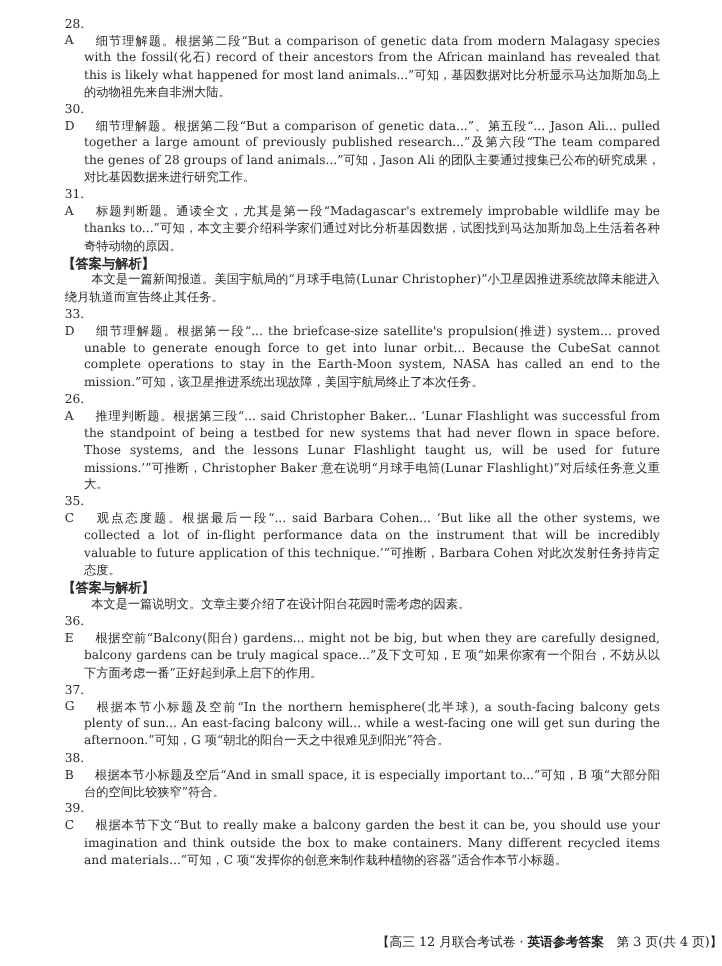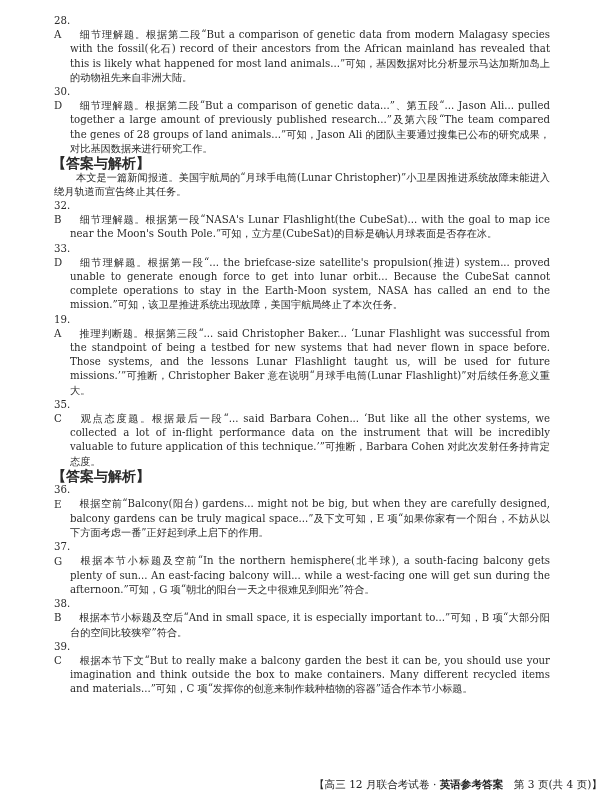--- a/index.html
+++ b/index.html
@@ -10,53 +10,54 @@
   }
   .page { position: absolute; left: 54px; top: 14px; width: 496px; }
   .item {
     font-size: 10.2px; line-height: 14.2px;
     text-align: justify; text-align-last: left;
     padding-left: 16px; text-indent: -16px;
     margin: 0;
   }
   .item .num { display: inline-block; width: 25px; text-indent: 0; }
   .heading {
-    font-size: 14px; line-height: 14.6px; font-weight: bold; margin: 0 0 0 -2px;
+    font-size: 11px; line-height: 14.6px; font-weight: bold; margin: 0 0 0 -2px;
   }
   .intro {
     font-size: 10.2px; line-height: 14.2px; text-indent: 22px; margin: 0;
     text-align: justify; text-align-last: left;
   }
   .footer {
     position: absolute; top: 778px; left: 0; width: 602px; text-align: right;
     font-size: 10.6px; color: #222;
   }
   .footer b { font-weight: bold; }
 </style>
 </head>
 <body>
 
 <div class="page">
 
   <div>
     <p class="item"><span class="num">28. A</span><span>细节理解题。根据第二段“But a comparison of genetic data from modern Malagasy species with the fossil(化石) record of their ancestors from the African mainland has revealed that this is likely what happened for most land animals...”可知，基因数据对比分析显示马达加斯加岛上的动物祖先来自非洲大陆。</span></p>
     <p class="item"><span class="num">30. D</span><span>细节理解题。根据第二段“But a comparison of genetic data...”、第五段“... Jason Ali... pulled together a large amount of previously published research...”及第六段“The team compared the genes of 28 groups of land animals...”可知，Jason Ali 的团队主要通过搜集已公布的研究成果，对比基因数据来进行研究工作。</span></p>
+    <p class="item"><span class="num">31. A</span><span>标题判断题。通读全文，尤其是第一段“Madagascar's extremely improbable wildlife may be thanks to...”可知，本文主要介绍科学家们通过对比分析基因数据，试图找到马达加斯加岛上生活着各种奇特动物的原因。</span></p>
   </div>
 
   <div>
     <p class="heading">【答案与解析】</p>
     <p class="intro">本文是一篇新闻报道。美国宇航局的“月球手电筒(Lunar Christopher)”小卫星因推进系统故障未能进入绕月轨道而宣告终止其任务。</p>
-    <p class="item"><span class="num">32. B</span><span>细节理解题。根据第一段“NASA's Lunar Flashlight(the CubeSat)... with the goal to map ice near the Moon's South Pole.”可知，立方星(CubeSat)的目标是确认月球表面是否存在冰。</span></p>
     <p class="item"><span class="num">33. D</span><span>细节理解题。根据第一段“... the briefcase-size satellite's propulsion(推进) system... proved unable to generate enough force to get into lunar orbit... Because the CubeSat cannot complete operations to stay in the Earth-Moon system, NASA has called an end to the mission.”可知，该卫星推进系统出现故障，美国宇航局终止了本次任务。</span></p>
-    <p class="item"><span class="num">19. A</span><span>推理判断题。根据第三段“... said Christopher Baker... ‘Lunar Flashlight was successful from the standpoint of being a testbed for new systems that had never flown in space before. Those systems, and the lessons Lunar Flashlight taught us, will be used for future missions.’”可推断，Christopher Baker 意在说明“月球手电筒(Lunar Flashlight)”对后续任务意义重大。</span></p>
+    <p class="item"><span class="num">26. A</span><span>推理判断题。根据第三段“... said Christopher Baker... ‘Lunar Flashlight was successful from the standpoint of being a testbed for new systems that had never flown in space before. Those systems, and the lessons Lunar Flashlight taught us, will be used for future missions.’”可推断，Christopher Baker 意在说明“月球手电筒(Lunar Flashlight)”对后续任务意义重大。</span></p>
     <p class="item"><span class="num">35. C</span><span>观点态度题。根据最后一段“... said Barbara Cohen... ‘But like all the other systems, we collected a lot of in-flight performance data on the instrument that will be incredibly valuable to future application of this technique.’”可推断，Barbara Cohen 对此次发射任务持肯定态度。</span></p>
   </div>
 
   <div>
     <p class="heading">【答案与解析】</p>
+    <p class="intro">本文是一篇说明文。文章主要介绍了在设计阳台花园时需考虑的因素。</p>
     <p class="item"><span class="num">36. E</span><span>根据空前“Balcony(阳台) gardens... might not be big, but when they are carefully designed, balcony gardens can be truly magical space...”及下文可知，E 项“如果你家有一个阳台，不妨从以下方面考虑一番”正好起到承上启下的作用。</span></p>
     <p class="item"><span class="num">37. G</span><span>根据本节小标题及空前“In the northern hemisphere(北半球), a south-facing balcony gets plenty of sun... An east-facing balcony will... while a west-facing one will get sun during the afternoon.”可知，G 项“朝北的阳台一天之中很难见到阳光”符合。</span></p>
     <p class="item"><span class="num">38. B</span><span>根据本节小标题及空后“And in small space, it is especially important to...”可知，B 项“大部分阳台的空间比较狭窄”符合。</span></p>
     <p class="item"><span class="num">39. C</span><span>根据本节下文“But to really make a balcony garden the best it can be, you should use your imagination and think outside the box to make containers. Many different recycled items and materials...”可知，C 项“发挥你的创意来制作栽种植物的容器”适合作本节小标题。</span></p>
 
   </div>
 
 </div>
 
 <div class="footer">

